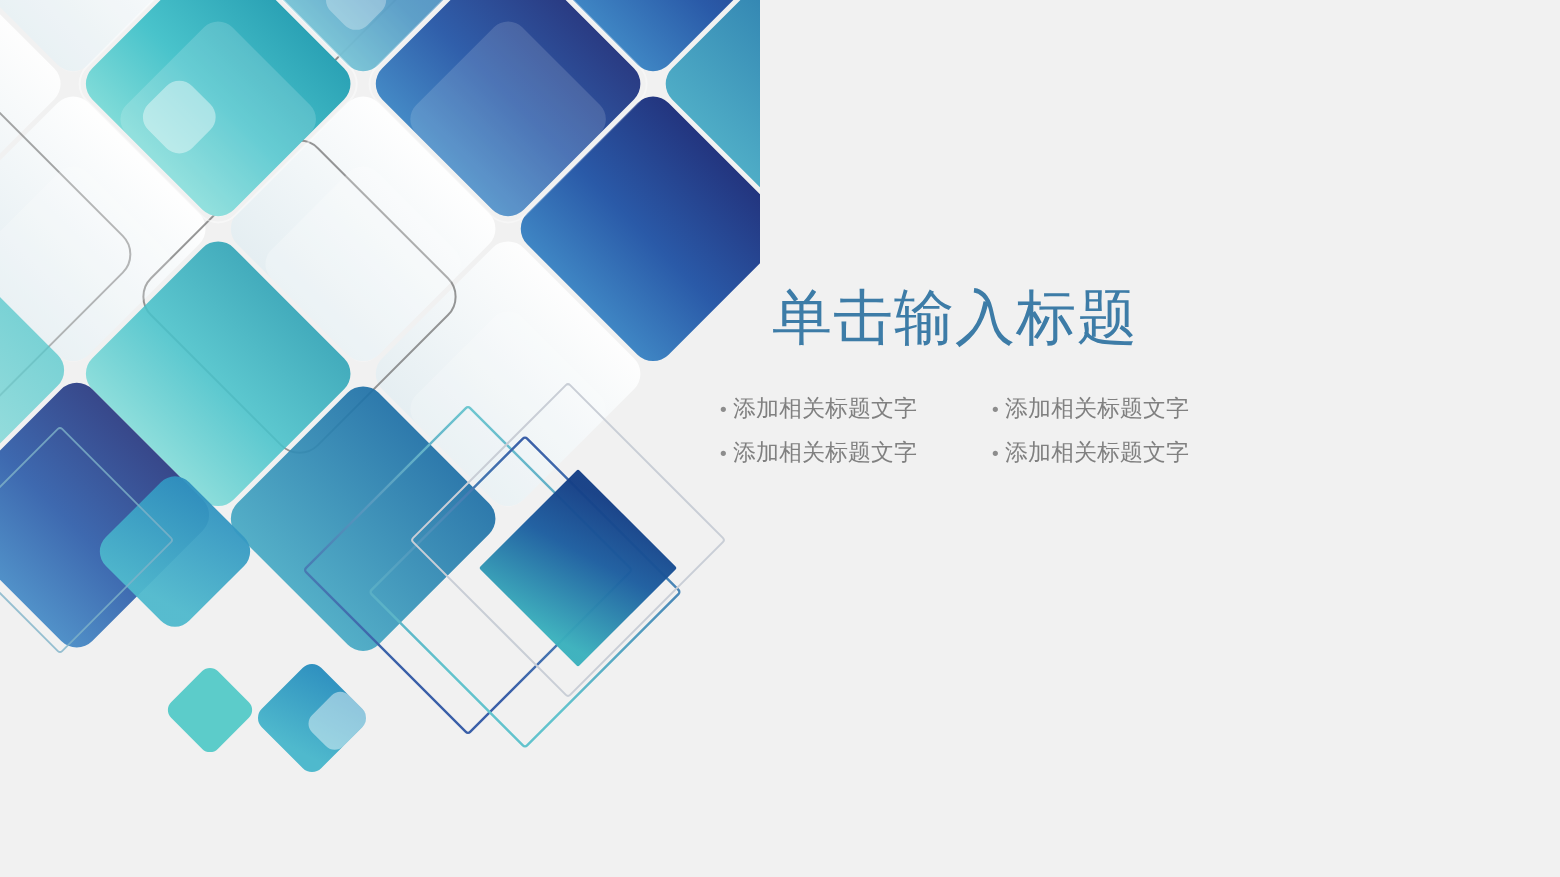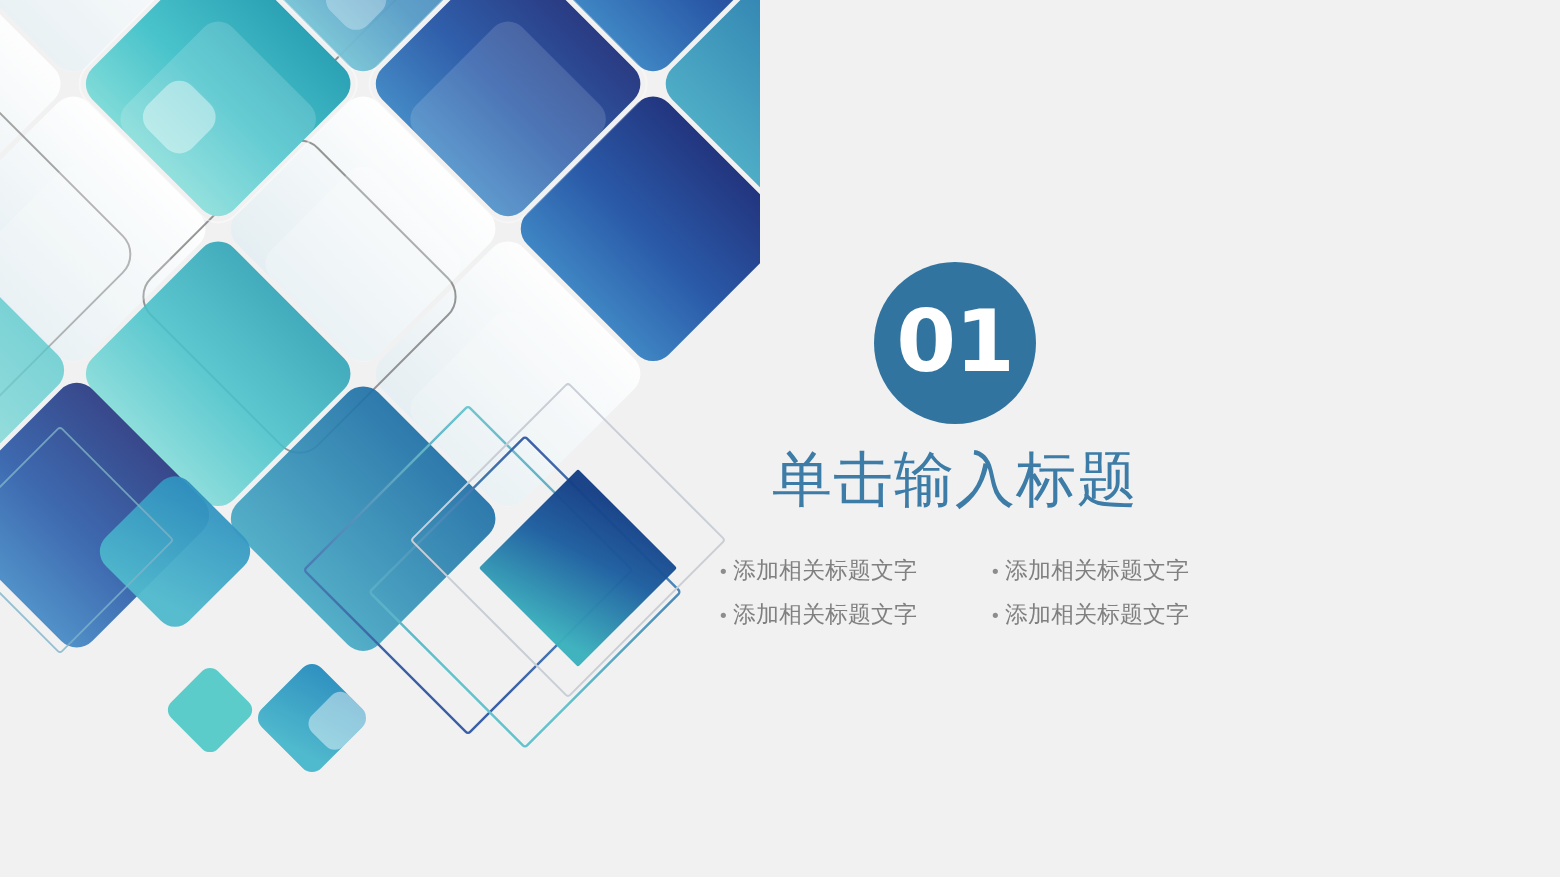--- a/index.html
+++ b/index.html
@@ -244,42 +244,37 @@
       </g>
 
       <g transform="rotate(45 60 540)">
         <rect x="-20" y="460" width="160" height="160" rx="3" fill="none" stroke="#7fb3c8" stroke-width="1.8" opacity="0.8"></rect>
       </g>
     </svg>
   </div>
 
   <div class="content">
 
-    <div class="badge-row">
-      <div class="number-badge">
-        <span class="num">01</span>
+
+    <h1 class="slide-title">单击输入标题</h1>
+
+    <div class="bullet-grid">
+      <div class="bullet-item">
+        <span class="bullet-dot">•</span>
+        <span class="bullet-text">添加相关标题文字</span>
+      </div>
+      <div class="bullet-item">
+        <span class="bullet-dot">•</span>
+        <span class="bullet-text">添加相关标题文字</span>
+      </div>
+      <div class="bullet-item">
+        <span class="bullet-dot">•</span>
+        <span class="bullet-text">添加相关标题文字</span>
+      </div>
+      <div class="bullet-item">
+        <span class="bullet-dot">•</span>
+        <span class="bullet-text">添加相关标题文字</span>
       </div>
     </div>
 
-    <h1 class="slide-title">单击输入标题</h1>
-
-    <div class="bullet-grid">
-      <div class="bullet-item">
-        <span class="bullet-dot">•</span>
-        <span class="bullet-text">添加相关标题文字</span>
-      </div>
-      <div class="bullet-item">
-        <span class="bullet-dot">•</span>
-        <span class="bullet-text">添加相关标题文字</span>
-      </div>
-      <div class="bullet-item">
-        <span class="bullet-dot">•</span>
-        <span class="bullet-text">添加相关标题文字</span>
-      </div>
-      <div class="bullet-item">
-        <span class="bullet-dot">•</span>
-        <span class="bullet-text">添加相关标题文字</span>
-      </div>
-    </div>
-
   </div>
 
 </div>
 
 </body></html>

